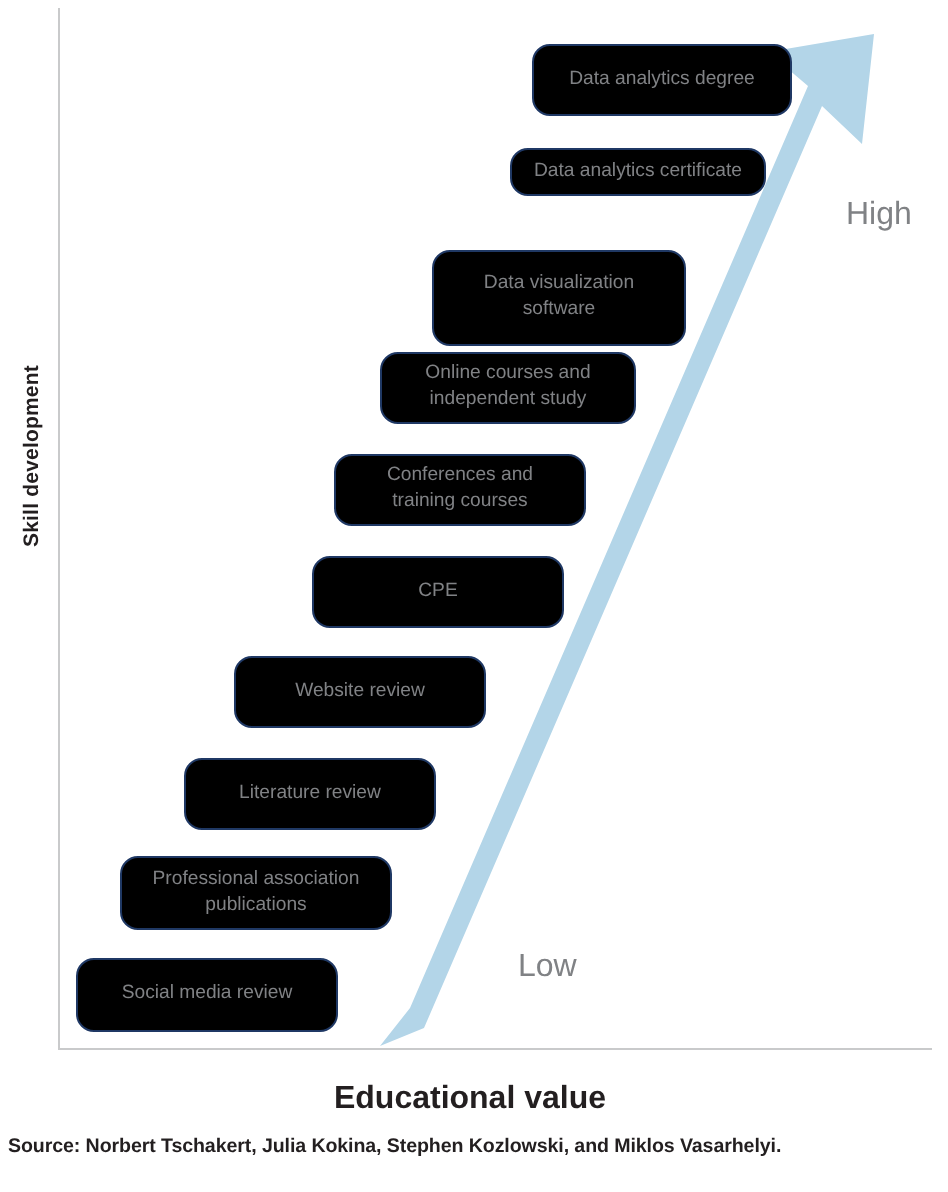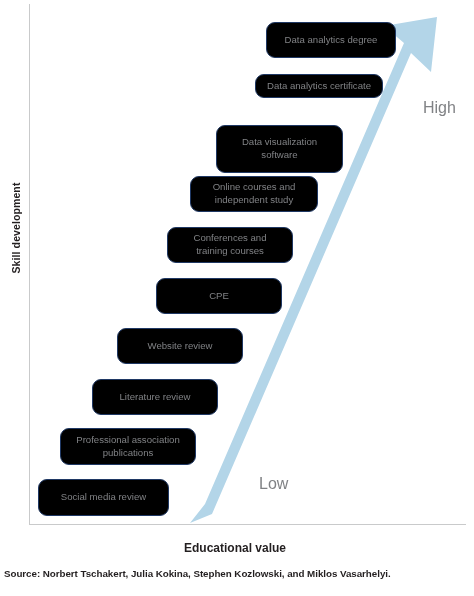--- a/index.html
+++ b/index.html
@@ -46,21 +46,21 @@
     font-weight: bold;
     color: #231f20;
     letter-spacing: 0.1px;
   }
   #xlabel {
     position: absolute;
     left: 0px;
     top: 541px;
     width: 470px;
     text-align: center;
-    font-size: 12px;
+    font-size: 16px;
     font-weight: bold;
     color: #231f20;
   }
   
   #arrow-svg {
     position: absolute;
     left: 0;
     top: 0;
     width: 474px;
     height: 596px;

